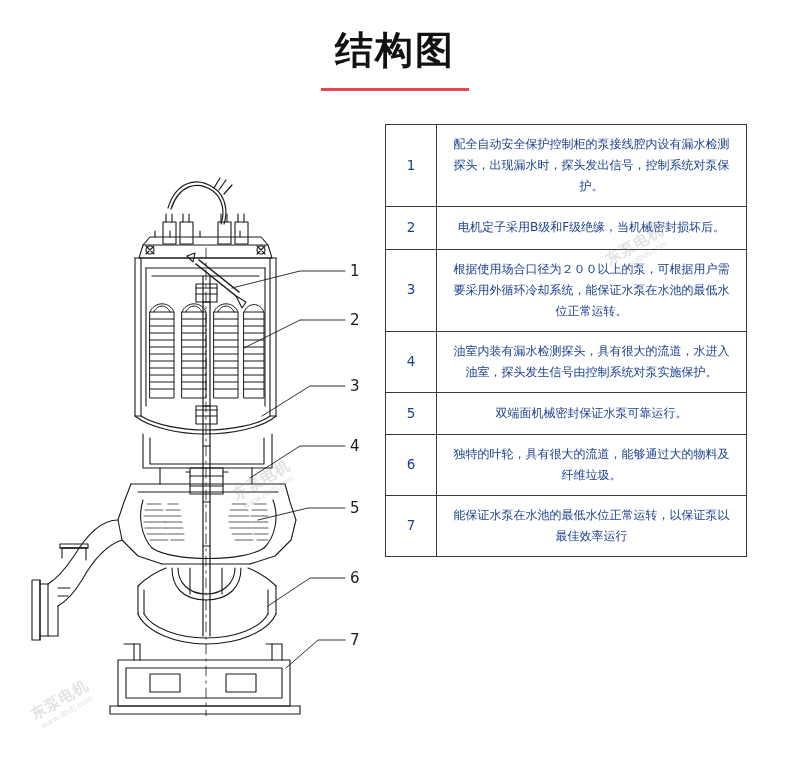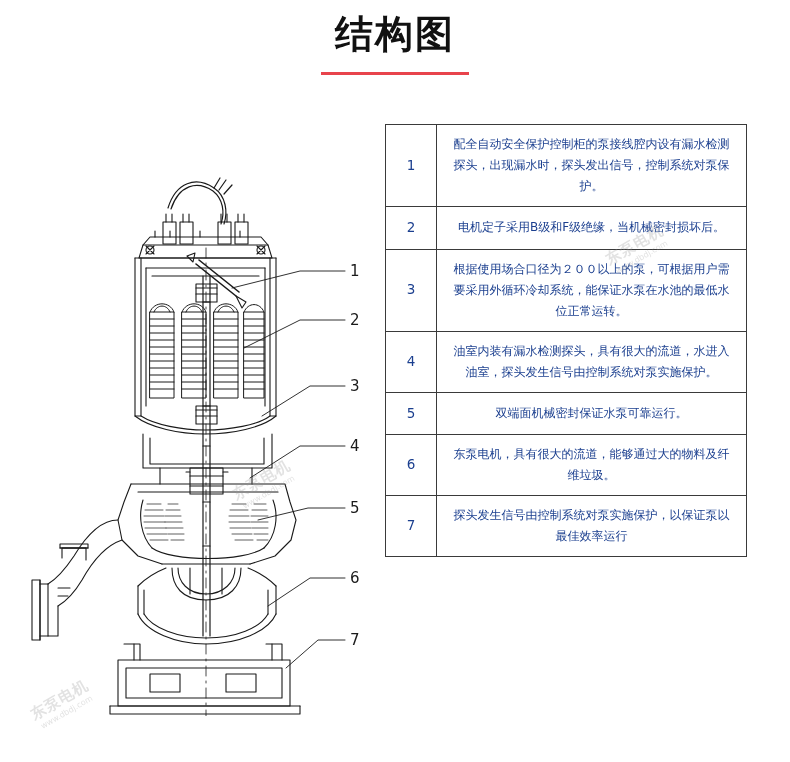--- a/index.html
+++ b/index.html
@@ -14,21 +14,21 @@
     position: relative;
     overflow: hidden;
   }
   .page-title {
     text-align: center;
     font-size: 38px;
     font-weight: bold;
     color: #111111;
     letter-spacing: 2px;
     margin: 0;
-    padding-top: 12px;
+    padding-top: 28px;
     line-height: 1.2;
   }
   .title-rule {
     width: 148px;
     height: 3px;
     background: #e8444c;
     margin: 14px auto 0 auto;
   }
   .content {
     position: absolute;
@@ -329,25 +329,25 @@
       <tr>
         <td class="idx">4</td>
         <td>油室内装有漏水检测探头，具有很大的流道，水进入油室，探头发生信号由控制系统对泵实施保护。</td>
       </tr>
       <tr>
         <td class="idx">5</td>
         <td>双端面机械密封保证水泵可靠运行。</td>
       </tr>
       <tr>
         <td class="idx">6</td>
-        <td>东泵电机，具有很大的流道，能够通过大的物料及纤维垃圾。</td>
+        <td>独特的叶轮，具有很大的流道，能够通过大的物料及纤维垃圾。</td>
       </tr>
       <tr>
         <td class="idx">7</td>
-        <td>探头发生信号由控制系统对泵实施保护，以保证泵以最佳效率运行</td>
+        <td>能保证水泵在水池的最低水位正常运转，以保证泵以最佳效率运行</td>
       </tr>
     </tbody>
   </table>
 </div>
 
 <div class="wm wm-1">
   <span>东泵电机</span>
   <small>www.dbdj.com</small>
 </div>
 <div class="wm wm-2">

